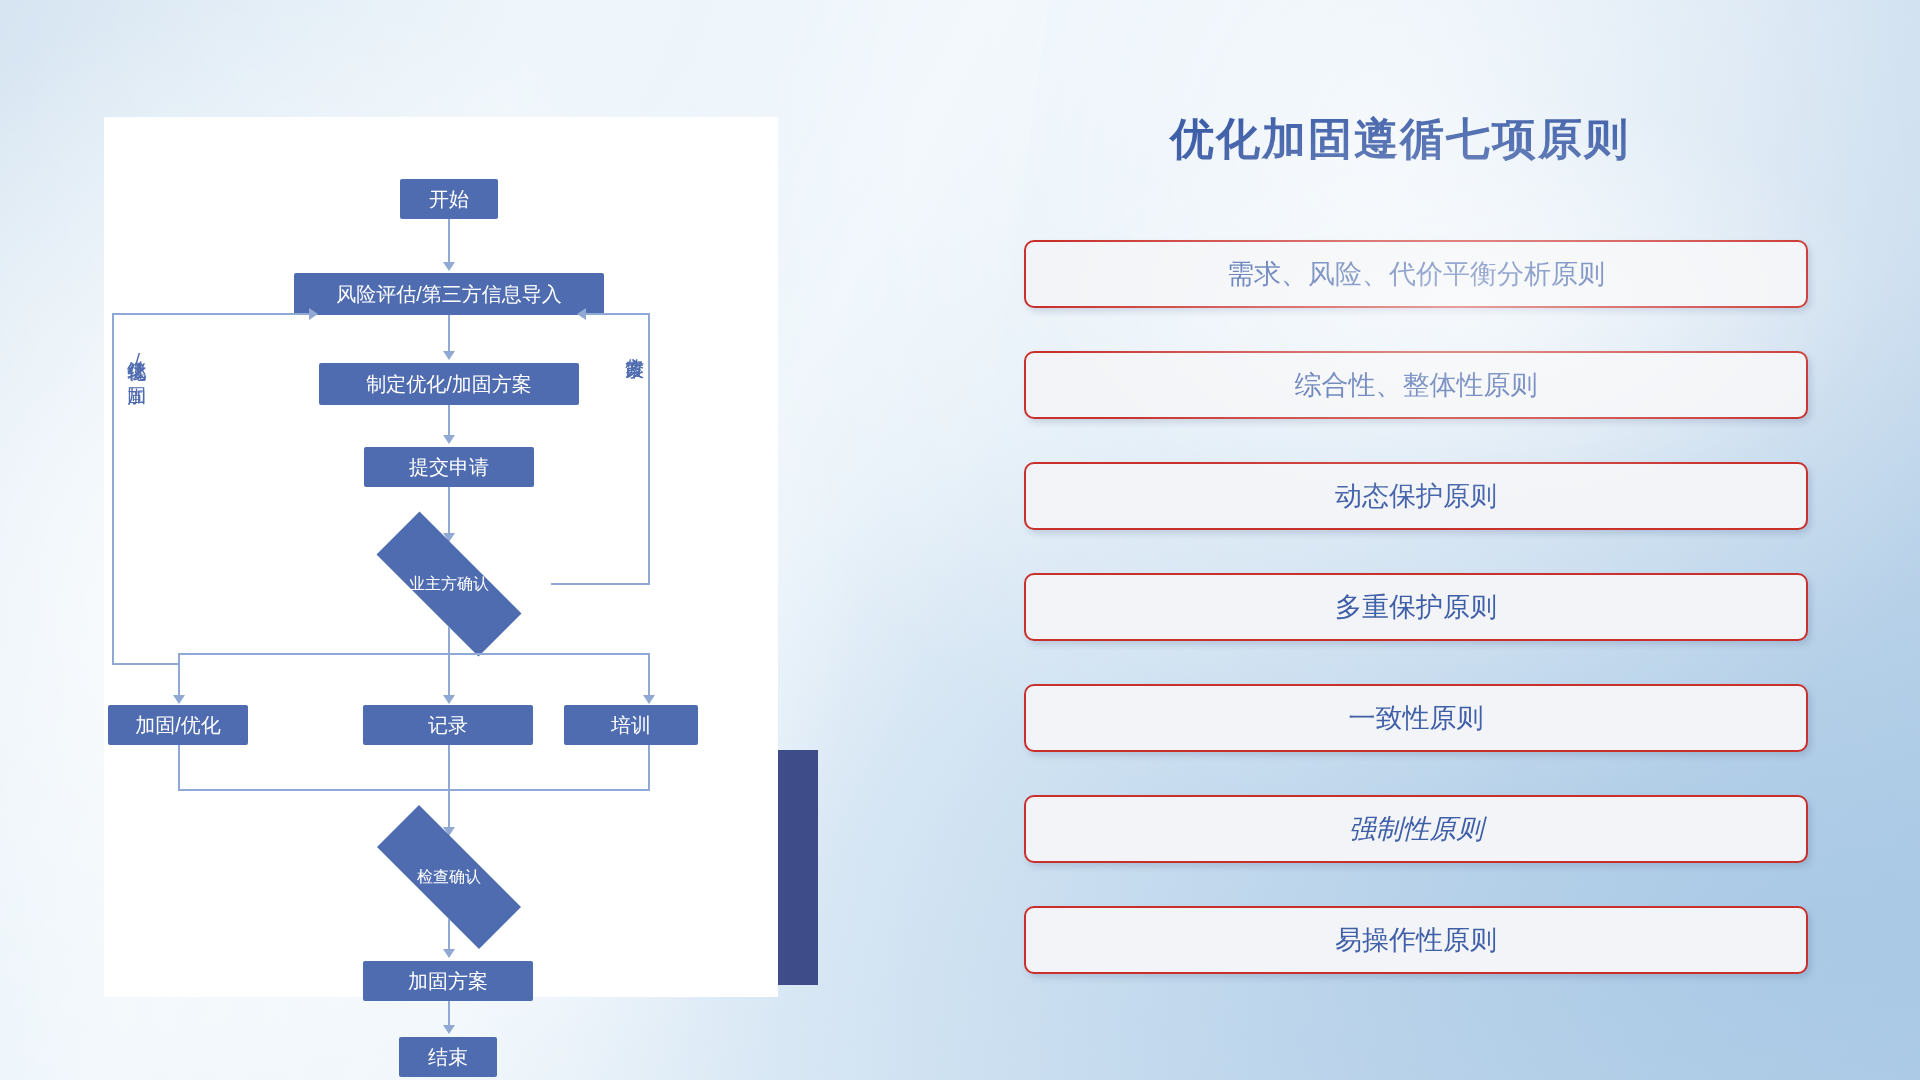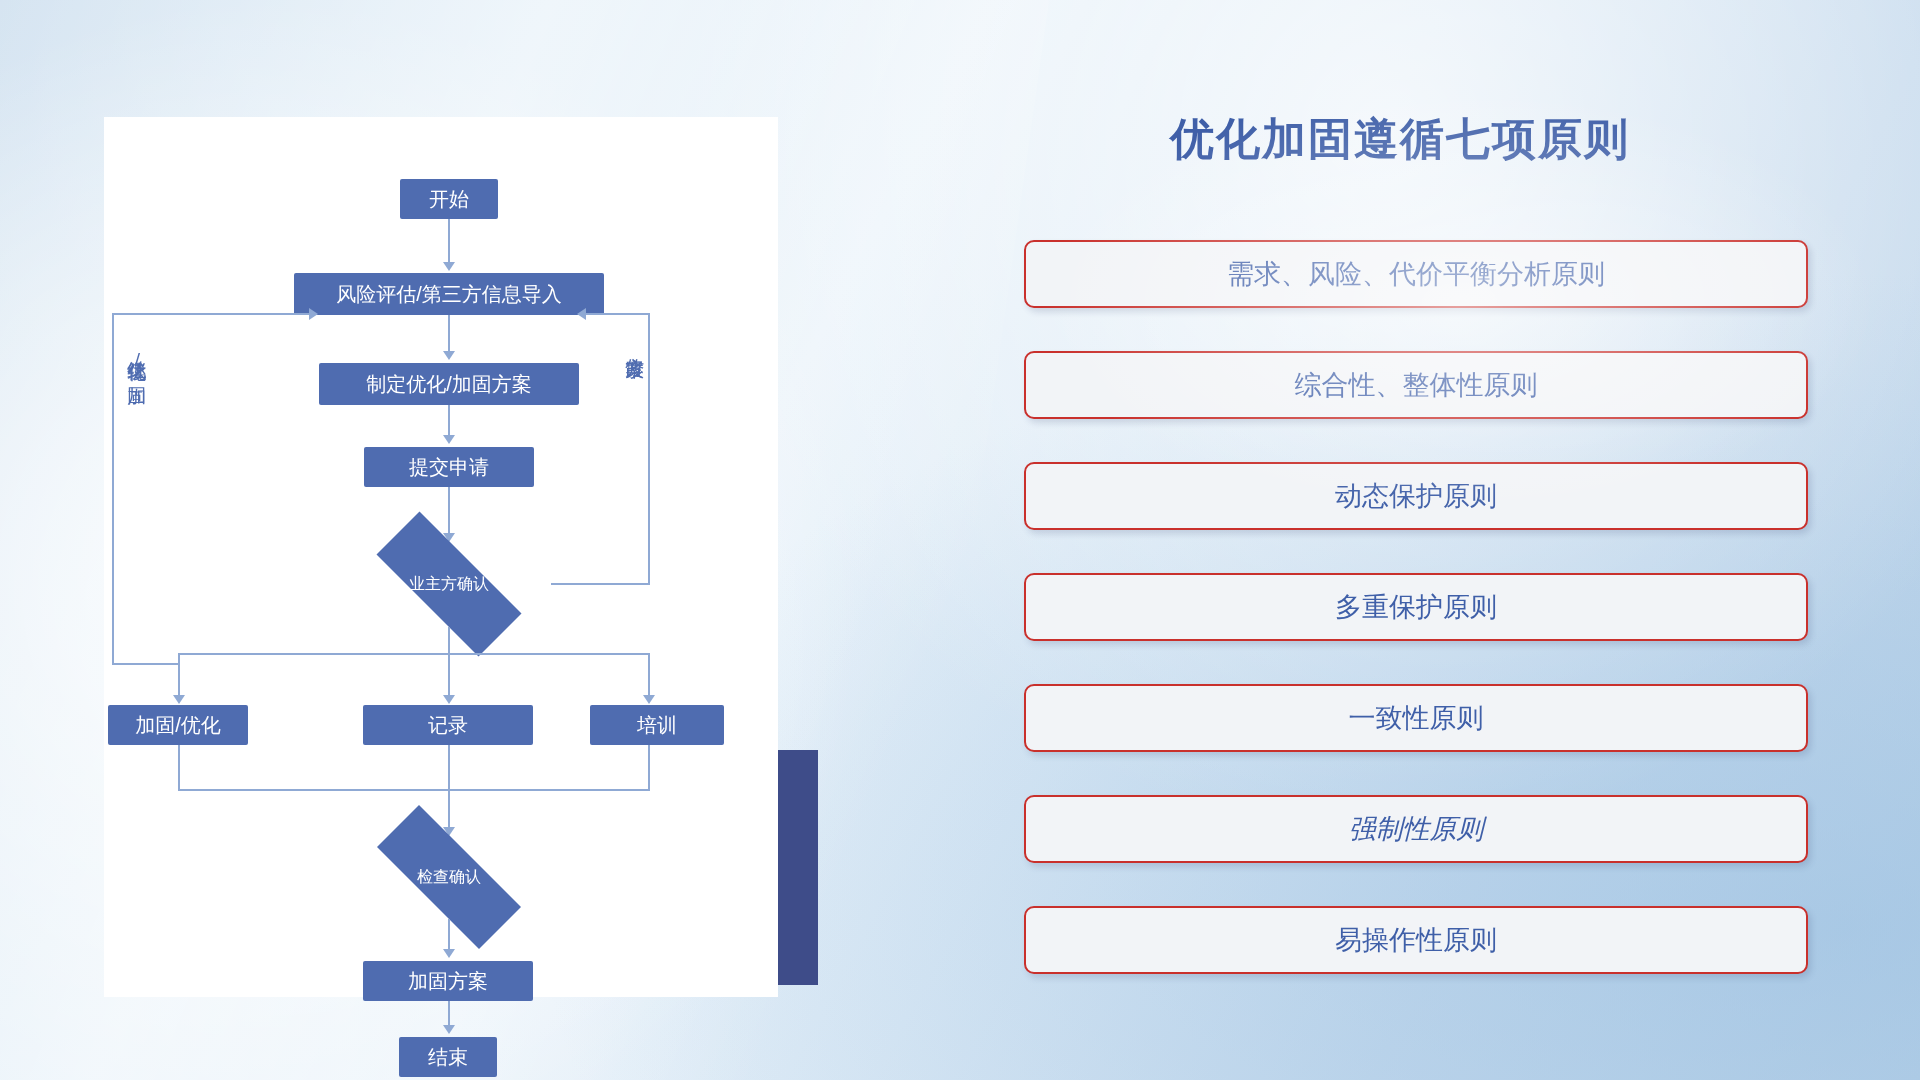--- a/index.html
+++ b/index.html
@@ -220,21 +220,21 @@
     <div class="hline" style="left:74px; top:536px; width:472px;"></div>
     <div class="vline" style="left:74px; top:536px; height:48px;"></div>
     <div class="vline" style="left:344px; top:536px; height:48px;"></div>
     <div class="vline" style="left:544px; top:536px; height:48px;"></div>
     <div class="arrow-down" style="left:69px; top:578px;"></div>
     <div class="arrow-down" style="left:339px; top:578px;"></div>
     <div class="arrow-down" style="left:539px; top:578px;"></div>
 
     <div class="node" style="left:4px; top:588px; width:140px; height:40px;">加固/优化</div>
     <div class="node" style="left:259px; top:588px; width:170px; height:40px;">记录</div>
-    <div class="node" style="left:486px; top:588px; width:134px; height:40px;">培训</div>
+    <div class="node" style="left:460px; top:588px; width:134px; height:40px;">培训</div>
 
     <div class="vline" style="left:74px; top:628px; height:46px;"></div>
     <div class="vline" style="left:344px; top:628px; height:46px;"></div>
     <div class="vline" style="left:544px; top:628px; height:46px;"></div>
     <div class="hline" style="left:74px; top:672px; width:472px;"></div>
     <div class="vline" style="left:344px; top:672px; height:44px;"></div>
     <div class="arrow-down" style="left:339px; top:710px;"></div>
 
     <div class="diamond-wrap" style="left:243px; top:718px; width:204px; height:84px;align-items:center;">
       <div class="dia"></div>

